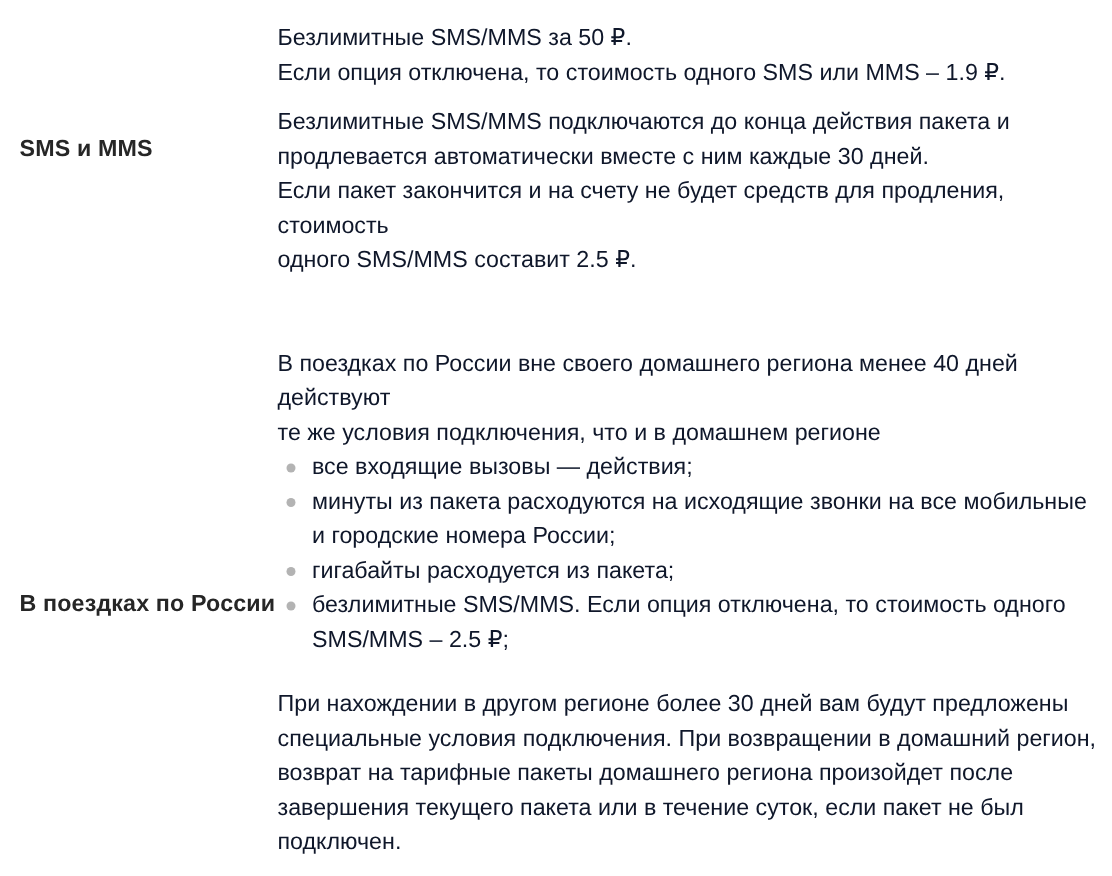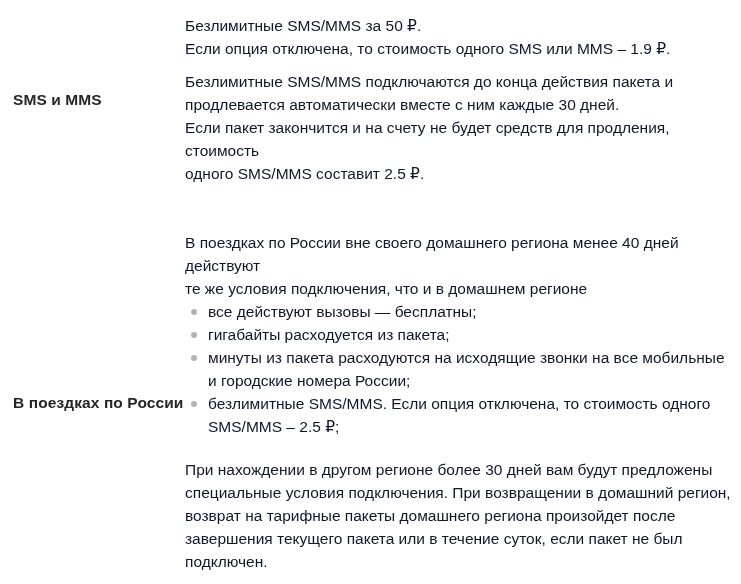--- a/index.html
+++ b/index.html
@@ -93,30 +93,30 @@
   </section>
 
   <section class="row">
     <div class="label">В поездках по России</div>
     <div class="content">
       <p class="para">В поездках по России вне своего домашнего региона менее 40 дней действуют
 те же условия подключения, что и в домашнем регионе</p>
       <ul class="bullets">
         <li>
           <span class="dot"></span>
-          <span class="li-text">все действуют вызовы — бесплатны;</span>
-        </li>
-        <li>
-          <span class="dot"></span>
-          <span class="li-text">гигабайты расходуется из пакета;</span>
+          <span class="li-text">все входящие вызовы — действия;</span>
         </li>
         <li>
           <span class="dot"></span>
           <span class="li-text">минуты из пакета расходуются на исходящие звонки на все мобильные
 и городские номера России;</span>
+        </li>
+        <li>
+          <span class="dot"></span>
+          <span class="li-text">гигабайты расходуется из пакета;</span>
         </li>
         <li>
           <span class="dot"></span>
           <span class="li-text">безлимитные SMS/MMS. Если опция отключена, то стоимость одного
 SMS/MMS – 2.5 ₽;</span>
         </li>
       </ul>
       <p class="para outro">При нахождении в другом регионе более 30 дней вам будут предложены
 специальные условия подключения. При возвращении в домашний регион,
 возврат на тарифные пакеты домашнего региона произойдет после

